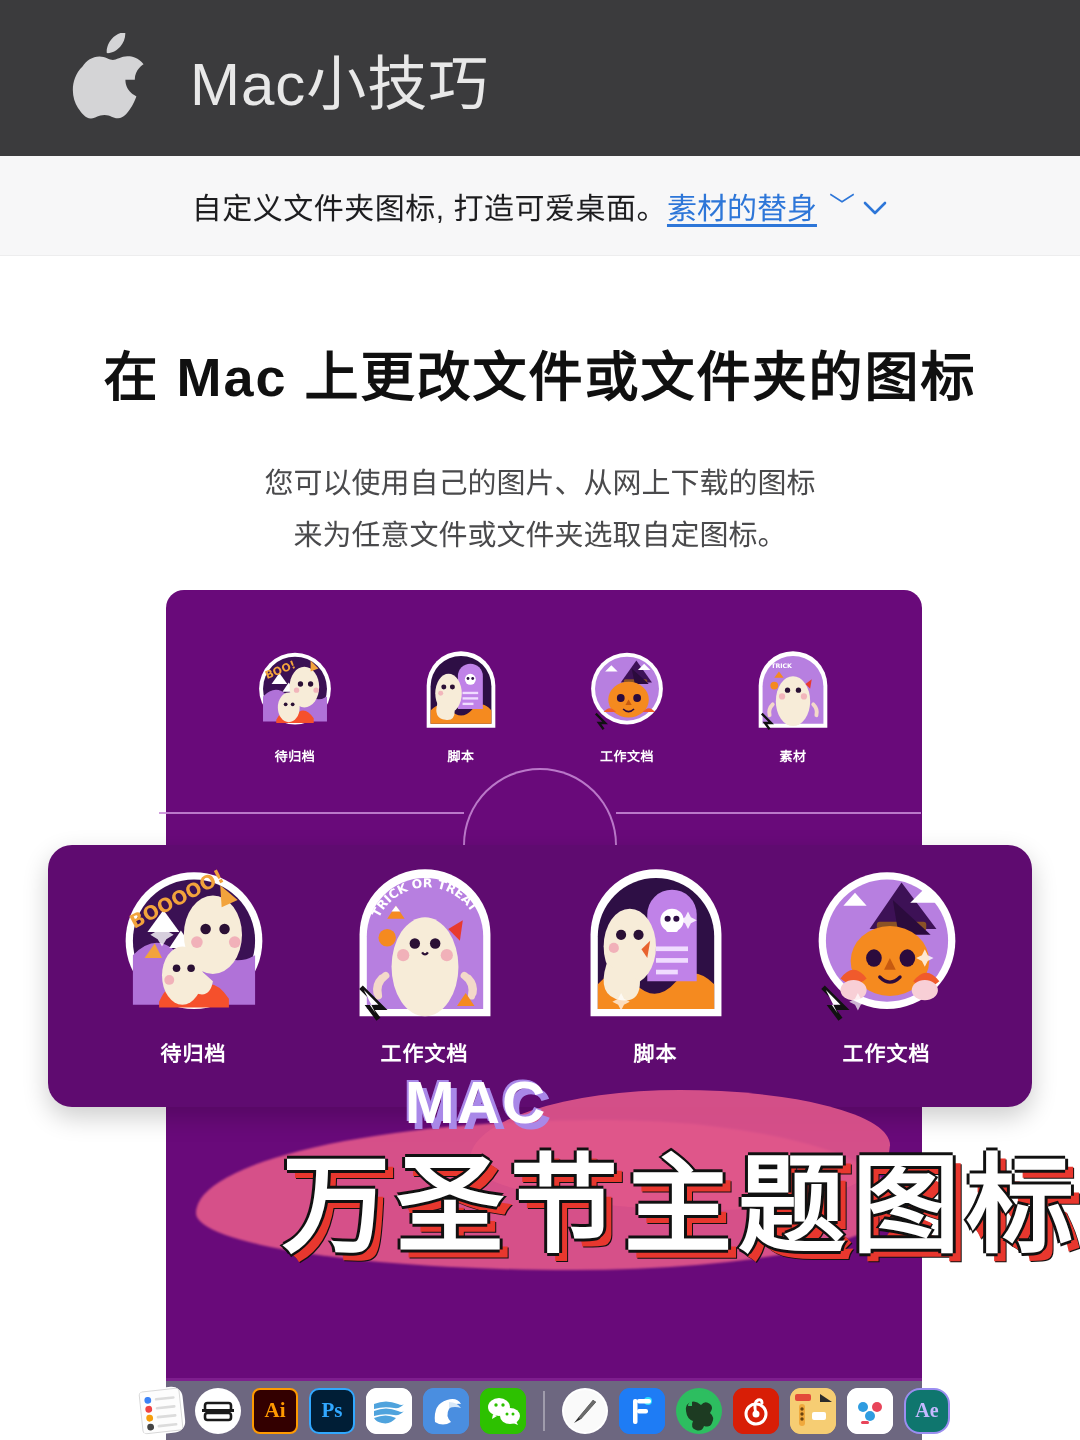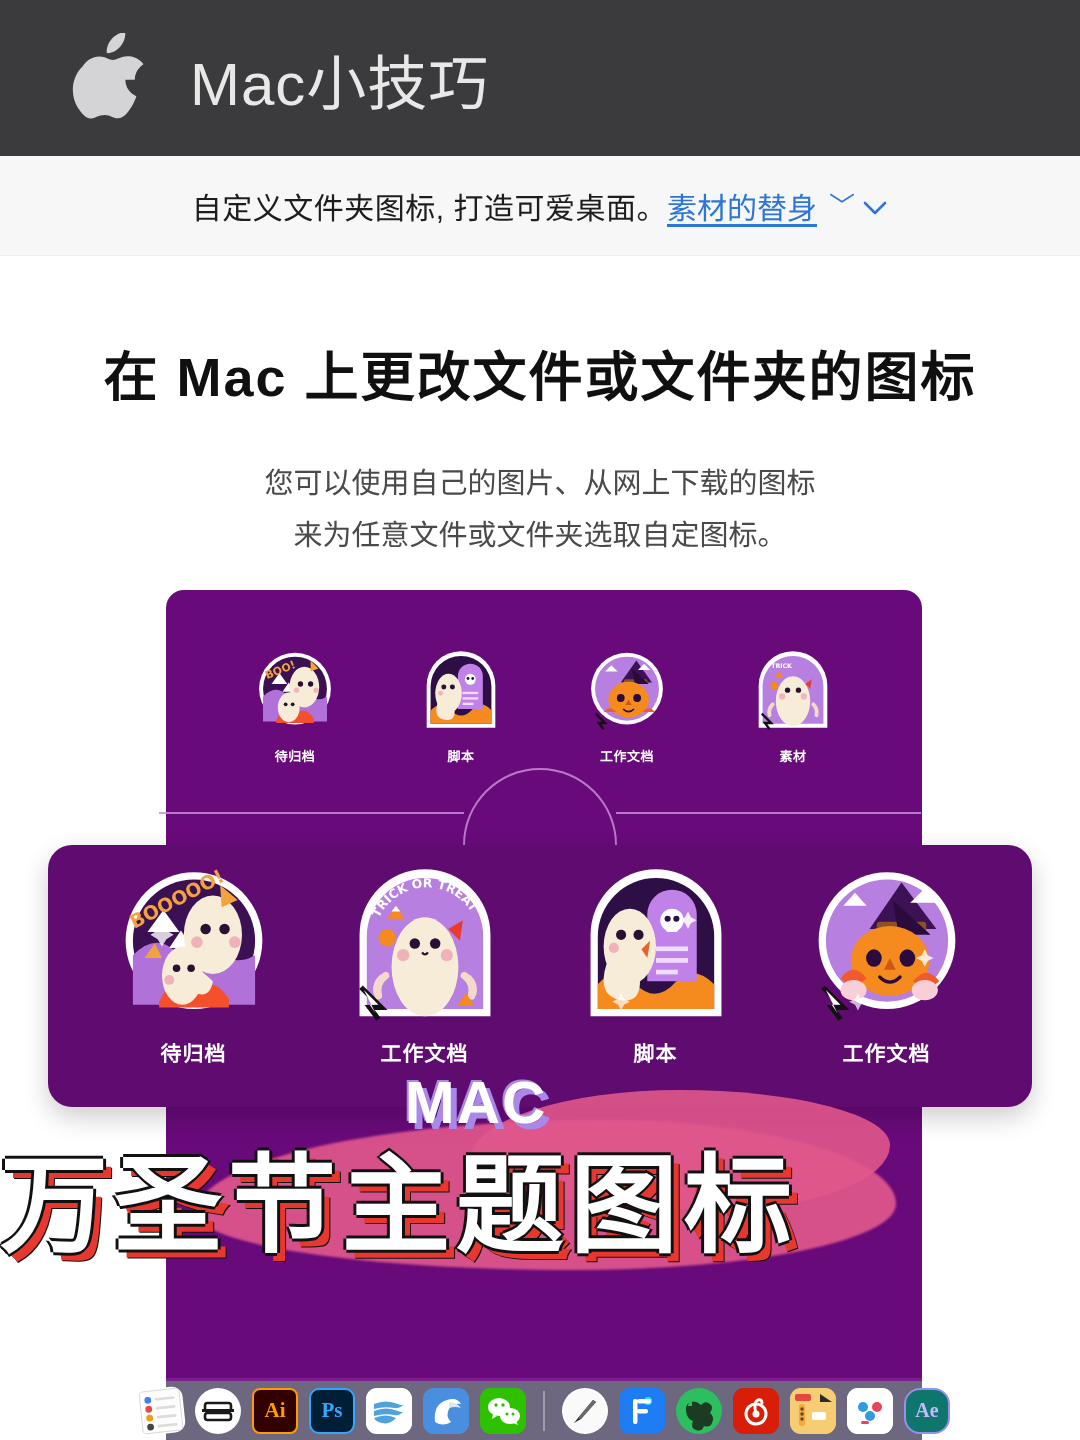--- a/index.html
+++ b/index.html
@@ -187,21 +187,21 @@
     font-weight: 700;
     color: #ffffff;
     letter-spacing: 2px;
     text-shadow: 6px 6px 0 #a988e8, -2px -2px 0 #a988e8;
     z-index: 4;
   }
   .wordmark-main {
     position: absolute;
     left: 0; top: 528px;
     width: 1080px;
-    text-align: left;
+    text-align: right;
     font-size: 108px;
     font-weight: 700;
     color: #ffffff;
     letter-spacing: 6px;
     text-shadow:
        3px 0 0 #111, -3px 0 0 #111, 0 3px 0 #111, 0 -3px 0 #111,
        8px 8px 0 #e8372e, 9px 9px 0 #111;
     z-index: 5;
     white-space: nowrap;
   }

